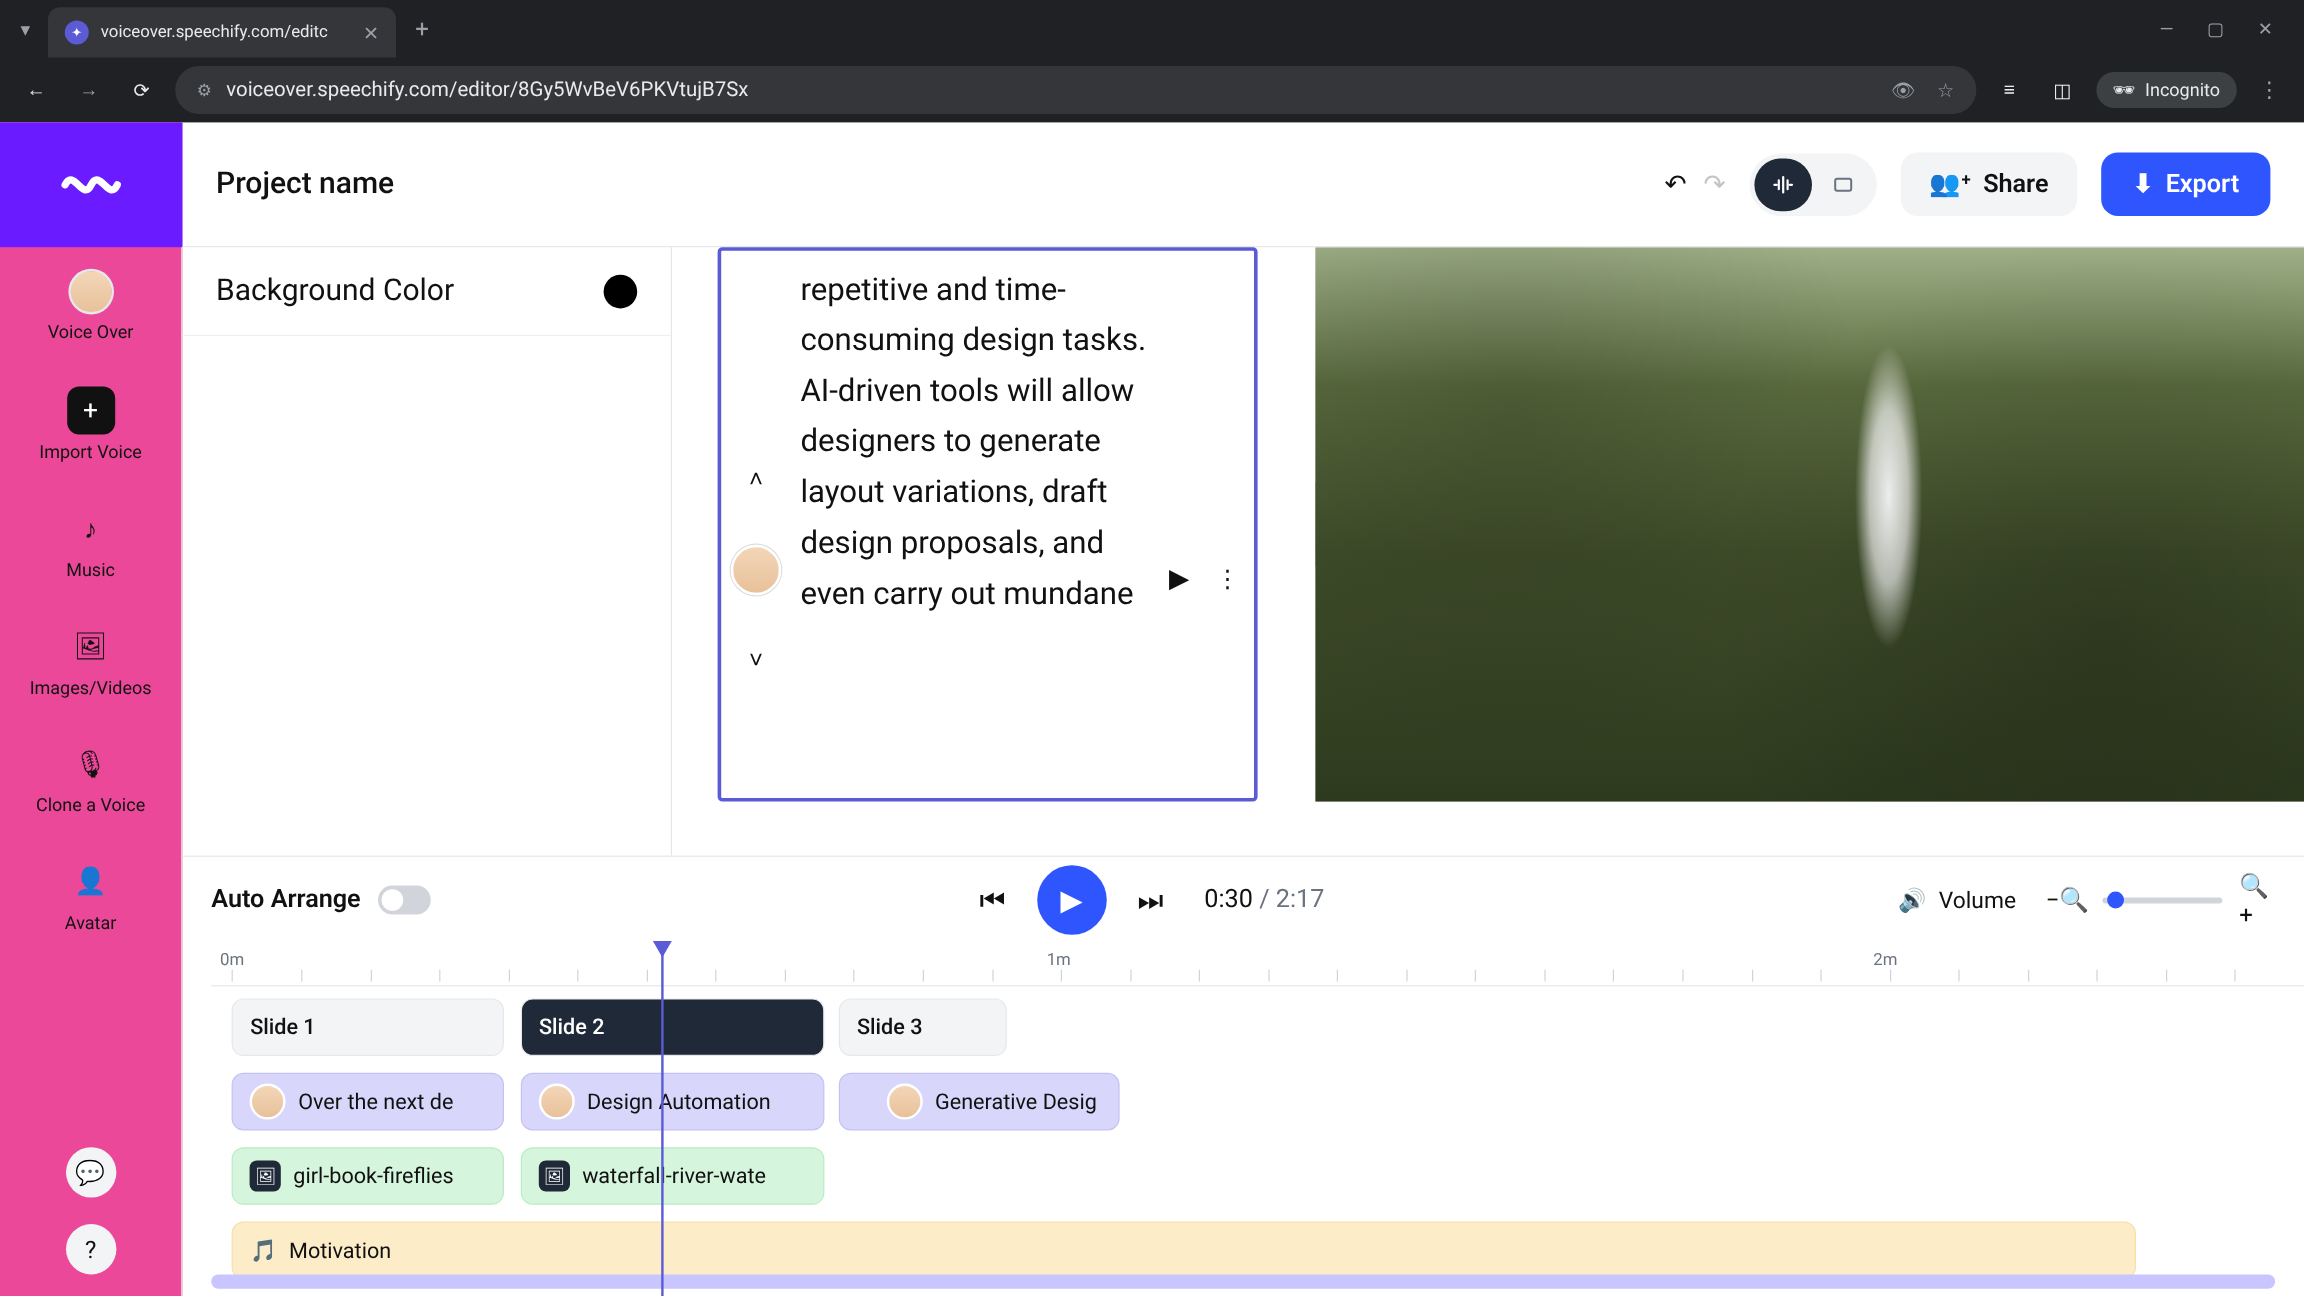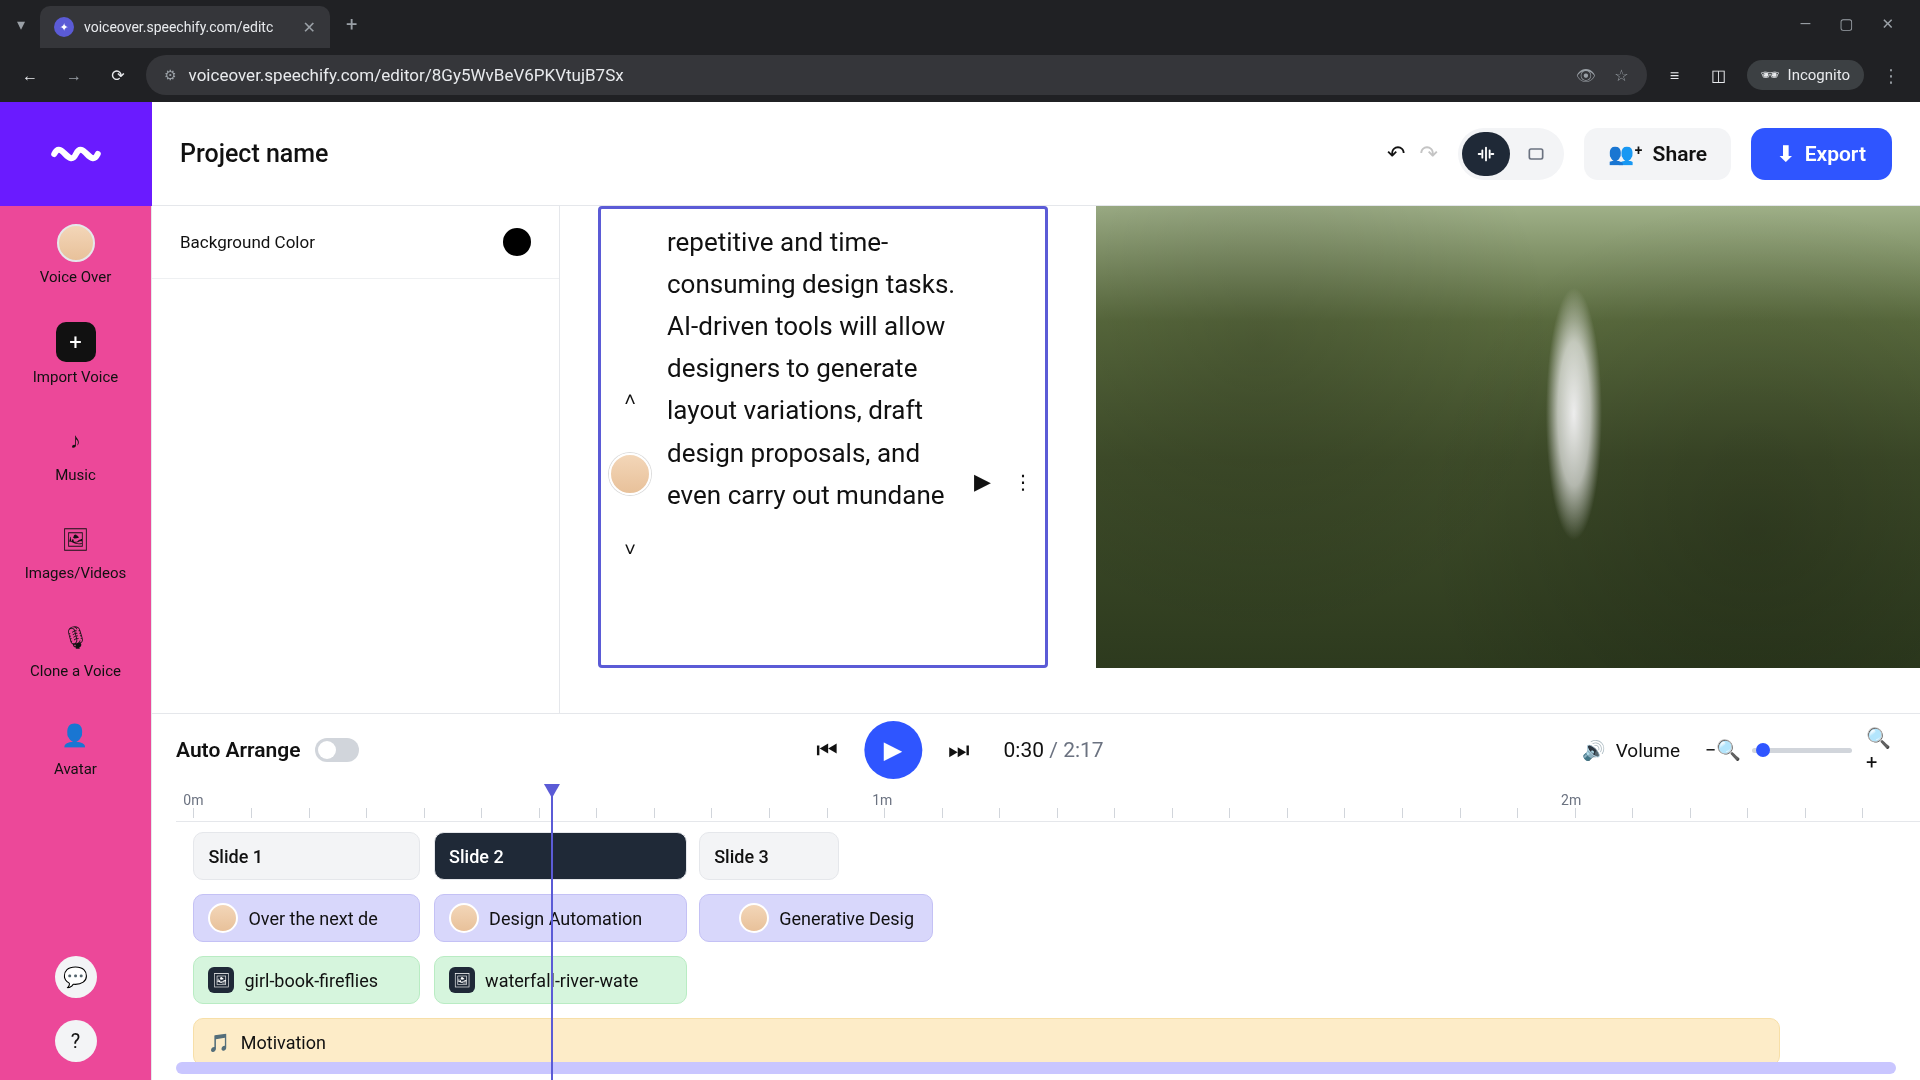--- a/index.html
+++ b/index.html
@@ -54,21 +54,21 @@
 .pill-group { display:flex; align-items:center; background:#f3f4f6; border-radius:26px; padding:4px; gap:2px; }
 .pill-btn { width:48px; height:44px; border-radius:22px; display:flex; align-items:center; justify-content:center; cursor:pointer; color:#6b7280; }
 .pill-btn.active { background:#1f2937; color:#fff; }
 .share-btn { display:flex; align-items:center; gap:10px; background:#f3f4f6; border-radius:14px; padding:14px 24px; font-size:21px; font-weight:600; color:#111; cursor:pointer; }
 .export-btn { display:flex; align-items:center; gap:10px; background:#2f55ff; color:#fff; border-radius:14px; padding:14px 26px; font-size:21px; font-weight:600; cursor:pointer; }
 
 
 .main-row { flex:1; display:flex; min-height:0; }
 .settings-col { width:408px; border-right:1px solid #e5e7eb; padding:0; }
 .setting-row { display:flex; align-items:center; justify-content:space-between; padding:22px 28px; border-bottom:1px solid #eef0f2; }
-.setting-row .sl { font-size:17px; color:#111; }
+.setting-row .sl { font-size:25px; color:#111; }
 .color-swatch { width:28px; height:28px; border-radius:50%; background:#000; }
 
 .editor-col { flex:1; display:flex; padding:0 0 0 38px; gap:48px; min-width:0; }
 .script-card { width:450px; border:3px solid #5b5bd6; border-radius:4px; display:flex; align-items:flex-start; padding:8px 12px 8px 8px; gap:12px; height:462px; margin-top:0; background:#fff; position:relative; }
 .script-left { display:flex; flex-direction:column; align-items:center; gap:42px; padding-top:170px; }
 .script-arrow { font-size:20px; color:#111; cursor:pointer; }
 .script-avatar { width:42px; height:42px; border-radius:50%; background:linear-gradient(#f3d6b8,#e8c19a); border:2px solid #fff; box-shadow:0 0 0 1px #ddd; }
 .script-text { font-size:26px; line-height:1.62; color:#111; padding:4px 0 0 4px; flex:1; overflow:hidden; }
 .script-actions { display:flex; flex-direction:column; gap:0; align-items:center; padding-top:252px; }
 .script-actions-row { display:flex; gap:22px; align-items:center; }

